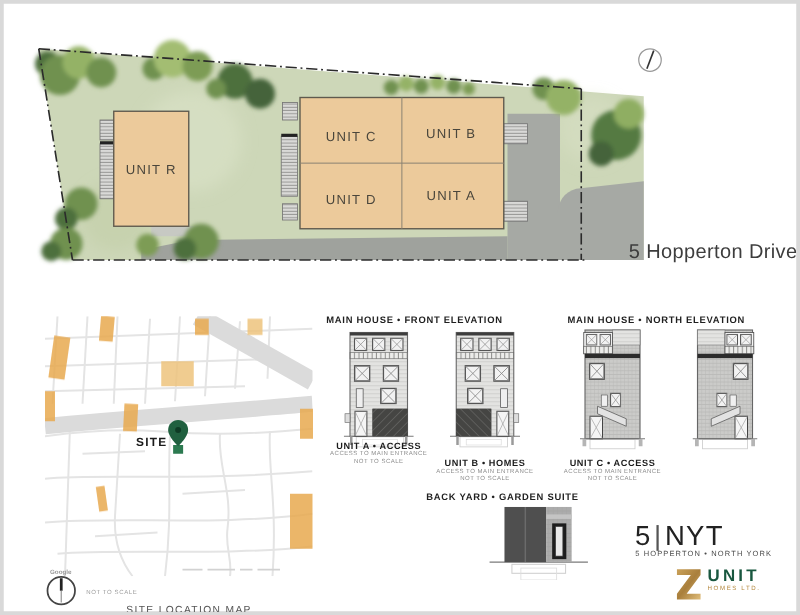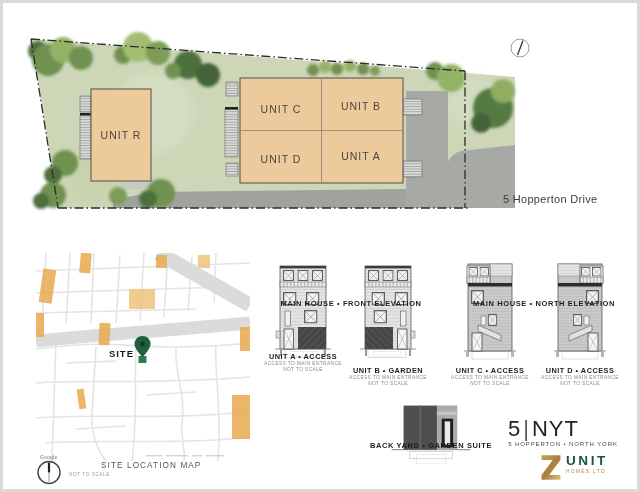--- a/index.html
+++ b/index.html
@@ -4,36 +4,36 @@
 <style>
   html,body{margin:0;padding:0;background:#fff;}
   #page{
     position:relative;width:640px;height:492px;box-sizing:border-box;
     border:3px solid #d9d9d9;background:#fff;overflow:hidden;
     font-family:"Liberation Sans", sans-serif;
   }
   .abs{position:absolute;}
   
   .sec-title{
-    position:absolute;width:180px;text-align:center;
+    position:absolute;width:180px;
     font-size:7.5px;font-weight:bold;letter-spacing:.6px;color:#1f1f1f;
-    white-space:nowrap;z-index:6;margin-top:48px;
+    white-space:nowrap;z-index:6;
   }
   
   .cap{position:absolute;width:116px;text-align:center;z-index:6;line-height:1.25;}
   .cap .t{font-size:7.3px;font-weight:bold;letter-spacing:.5px;color:#1c1c1c;white-space:nowrap;}
   .cap .s1{font-size:4.8px;letter-spacing:.4px;color:#8a8a8a;white-space:nowrap;}
   .cap .s2{font-size:4.8px;letter-spacing:.4px;color:#8a8a8a;white-space:nowrap;}
   
   #street-label{
     position:absolute;left:500px;top:190px;width:136px;
-    font-size:11px;color:#3d3d3d;letter-spacing:.3px;white-space:nowrap;z-index:5;
+    font-size:16px;color:#3d3d3d;letter-spacing:.3px;white-space:nowrap;z-index:5;
   }
   
-  #map-caption-title{position:absolute;left:66px;top:458px;font-size:8.2px;color:#555;letter-spacing:1.1px;white-space:nowrap;z-index:6;padding-left:32px;}
+  #map-caption-title{position:absolute;left:66px;top:480px;font-size:8.2px;color:#555;letter-spacing:1.1px;white-space:nowrap;z-index:6;padding-left:32px;}
   #map-caption-sub{position:absolute;left:66px;top:468.5px;font-size:4.8px;color:#9b9b9b;letter-spacing:.5px;z-index:6;}
   
   #project-code{position:absolute;left:505px;top:413px;width:110px;text-align:left;
     font-size:22px;color:#222;letter-spacing:1px;white-space:nowrap;z-index:6;}
   #project-code .bar{font-weight:200;color:#555;padding:0 2px;}
   #project-location{position:absolute;left:500px;top:438px;width:120px;text-align:center;
     font-size:6px;color:#4a4a4a;letter-spacing:.9px;white-space:nowrap;z-index:6;}
   #logo{position:absolute;left:536px;top:451px;display:flex;align-items:flex-start;z-index:6;}
   #logo-text{margin-left:3px;}
   #logo-name{font-size:13.5px;font-weight:bold;color:#19573f;letter-spacing:2.6px;line-height:13px;}
@@ -340,34 +340,29 @@
   <svg class="abs" style="left:386px;top:399px;z-index:5" width="84" height="62" viewBox="0 0 70 52">
       <use href="#ge"></use>
     </svg>
 
   <div class="cap" style="left:242px;top:349px">
     <div class="t">UNIT A • ACCESS</div>
     <div class="s1">ACCESS TO MAIN ENTRANCE</div>
     <div class="s2">NOT TO SCALE</div>
   </div>
   <div class="cap" style="left:327px;top:363px">
-    <div class="t">UNIT B • GARDEN</div>
+    <div class="t">UNIT B • HOMES</div>
     <div class="s1">ACCESS TO MAIN ENTRANCE</div>
     <div class="s2">NOT TO SCALE</div>
   </div>
   <div class="cap" style="left:429px;top:363px">
     <div class="t">UNIT C • ACCESS</div>
     <div class="s1">ACCESS TO MAIN ENTRANCE</div>
     <div class="s2">NOT TO SCALE</div>
   </div>
-  <div class="cap" style="left:519px;top:363px">
-    <div class="t">UNIT D • ACCESS</div>
-    <div class="s1">ACCESS TO MAIN ENTRANCE</div>
-    <div class="s2">NOT TO SCALE</div>
-  </div>
 
   <div id="project-code"><span>5</span><span class="bar">|</span><span>NYT</span></div>
   <div id="project-location">5 HOPPERTON • NORTH YORK</div>
   <div id="logo">
     <svg width="24" height="27" viewBox="0 0 34 40">
       <path d="M3,2 H31 V9 L14.5,31 H31 V38 H3 V31 L19.5,9 H3 Z" fill="url(#gGold)"></path>
     </svg>
     <div id="logo-text">
       <div id="logo-name">UNIT</div>
       <div id="logo-sub">HOMES LTD.</div>

